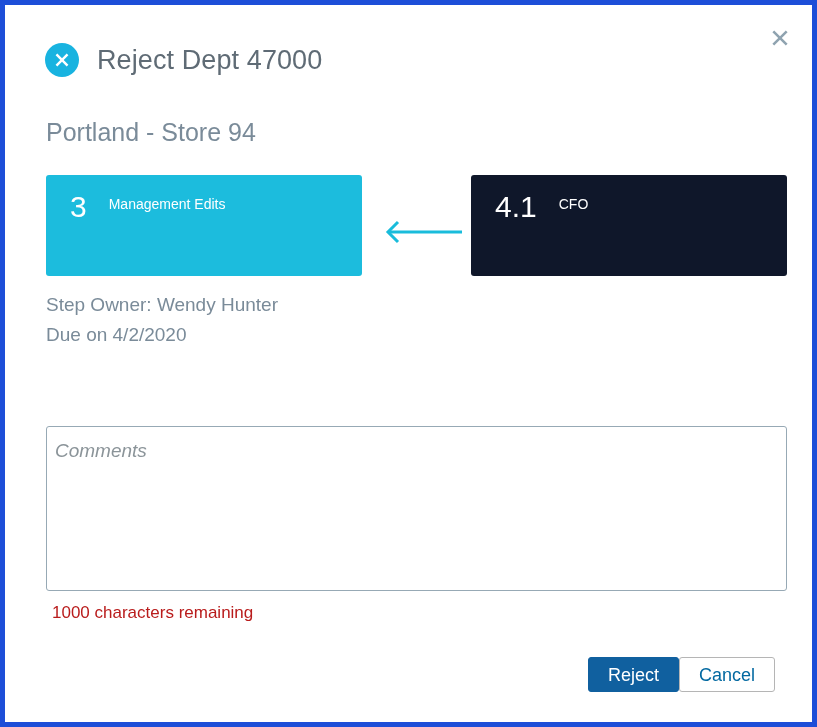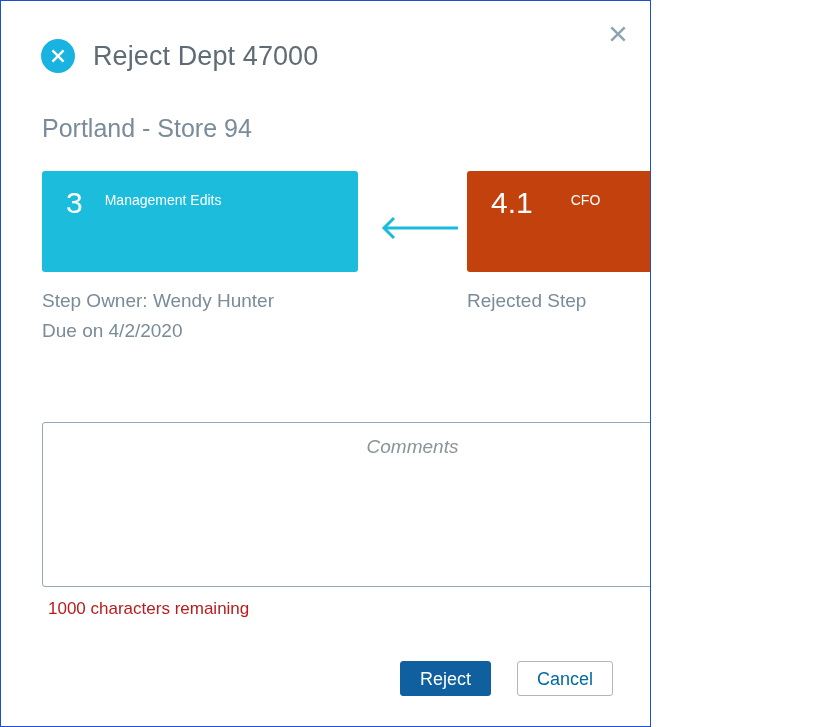--- a/index.html
+++ b/index.html
@@ -10,24 +10,24 @@
   body {
     width: 817px;
     height: 727px;
     font-family: "Liberation Sans", sans-serif;
     -webkit-font-smoothing: antialiased;
   }
 
   .dialog {
     position: relative;
     box-sizing: border-box;
-    width: 651px;
+    width: 817px;
     height: 727px;
     background: #ffffff;
-    border: 1px solid #1d4ed8;
+    border: 5px solid #1d4ed8;
     overflow: hidden;
   }
 
   
   .close-btn {
     position: absolute;
     top: 18px;
     right: 17px;
     width: 30px;
     height: 30px;
@@ -99,21 +99,21 @@
   .step-card {
     box-sizing: border-box;
     width: 316px;
     height: 101px;
     border-radius: 3px;
     padding: 17px 0 0 0;
     display: flex;
     align-items: flex-start;
   }
   .step-card.prev   { background: #1cbcdd; }
-  .step-card.reject { background: #c2410c; gap: 16px; }
+  .step-card.reject { background: #0f172a; }
 
   .step-num {
     color: #ffffff;
     font-size: 30px;
     font-weight: 400;
     line-height: 1;
     padding-left: 24px;
     flex: 0 0 auto;
   }
   .step-name {
@@ -152,27 +152,26 @@
     top: 421px;
     width: 741px;
   }
   .comments-box {
     box-sizing: border-box;
     width: 741px;
     height: 165px;
     border: 1px solid #97a9b5;
     border-radius: 3px;
     background: #ffffff;
-    padding: 13px 22px;
+    padding: 13px 8px;
     font-family: "Liberation Sans", sans-serif;
     font-size: 19px;
     color: #3d4a54;
     resize: none;
     outline: none;
-    text-align: center;
   }
   .comments-box::placeholder {
     color: #8b9499;
     font-style: italic;
     font-family: "Liberation Sans", sans-serif;
     font-size: 19px;
     opacity: 1;
   }
   .char-count {
     margin-top: 8px;
@@ -181,21 +180,21 @@
     padding-left: 6px;
   }
 
   
   .footer {
     position: absolute;
     right: 37px;
     bottom: 30px;
     display: flex;
     align-items: center;
-    gap: 26px;
+    gap: 0;
     margin-left: 46px;
   }
   .btn {
     box-sizing: border-box;
     font-family: "Liberation Sans", sans-serif;
     font-size: 18px;
     line-height: 1;
     border-radius: 3px;
     cursor: pointer;
     padding: 0 19px;
@@ -257,23 +256,20 @@
         <line x1="12" y1="12" x2="86" y2="12" stroke="#19bcdb" stroke-width="3"></line>
         <polyline points="22,2 12,12 22,22" fill="none" stroke="#19bcdb" stroke-width="3"></polyline>
       </svg>
     </div>
 
     <div class="step-col right">
       <div class="step-card reject">
         <span class="step-num">4.1</span>
         <span class="step-name">CFO</span>
       </div>
-      <div class="step-meta">
-        <div>Rejected Step</div>
-      </div>
     </div>
 
   </div>
 
   <div class="comments-wrap">
     <textarea class="comments-box" placeholder="Comments" style=""></textarea>
     <div class="char-count">1000 characters remaining</div>
   </div>
 
   <div class="footer">

